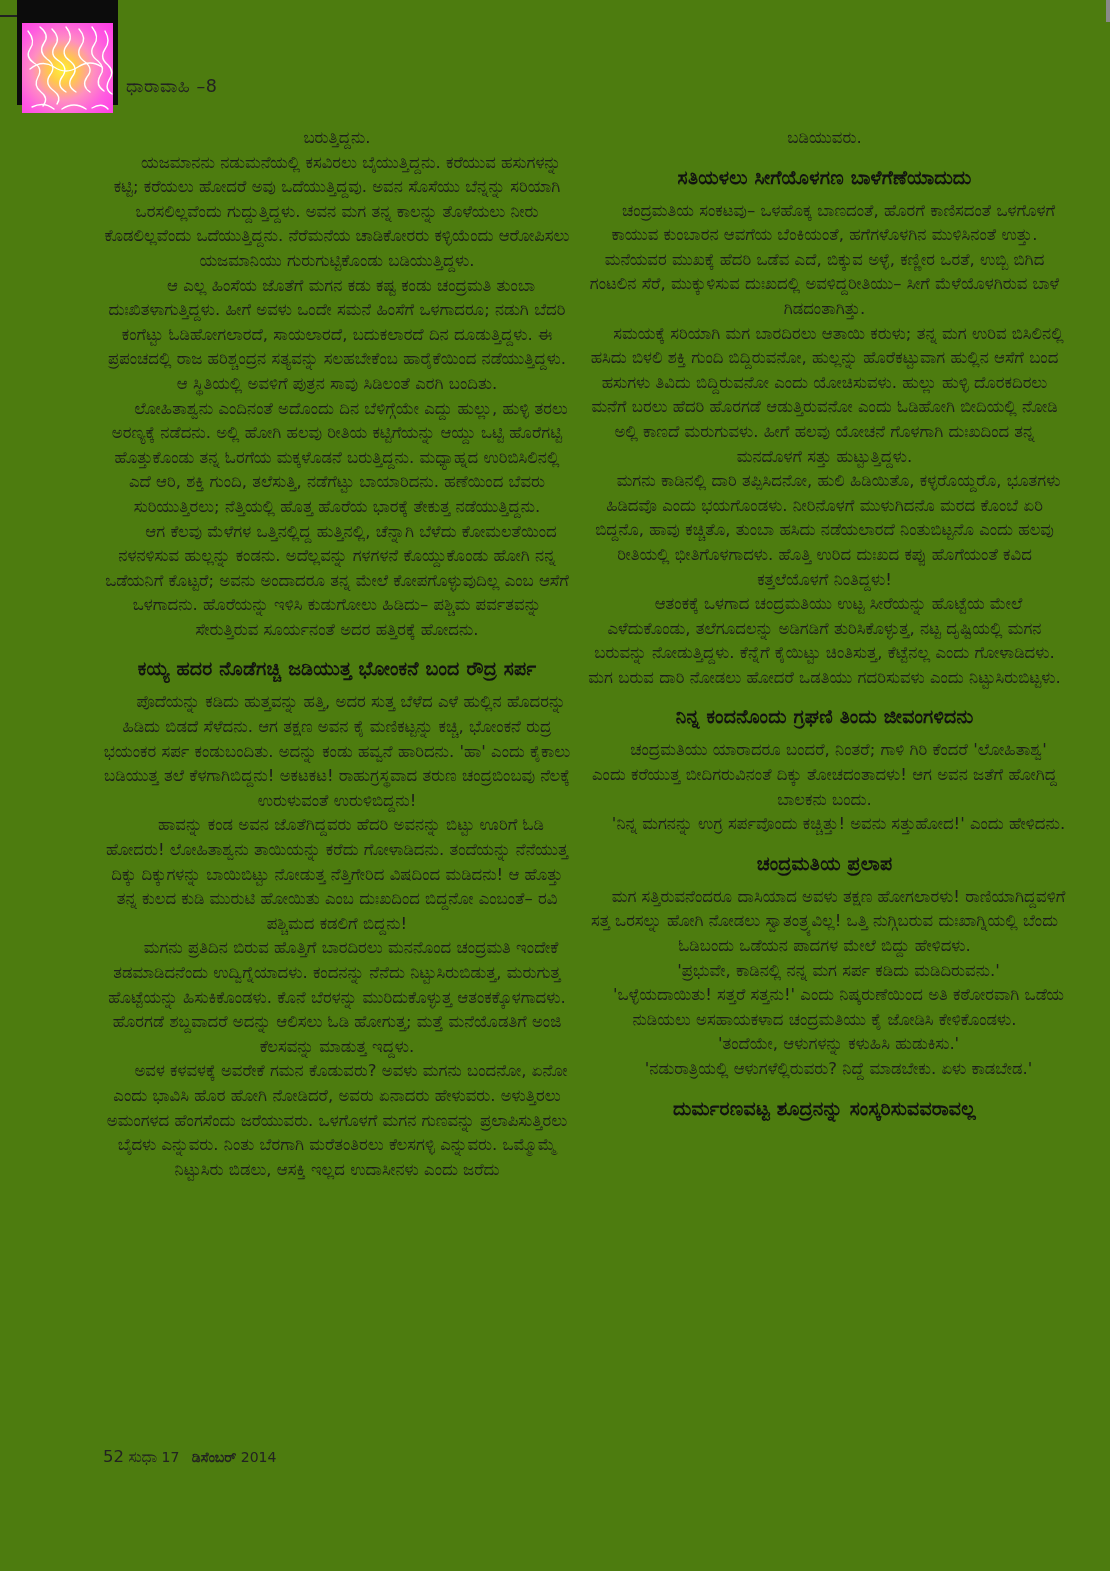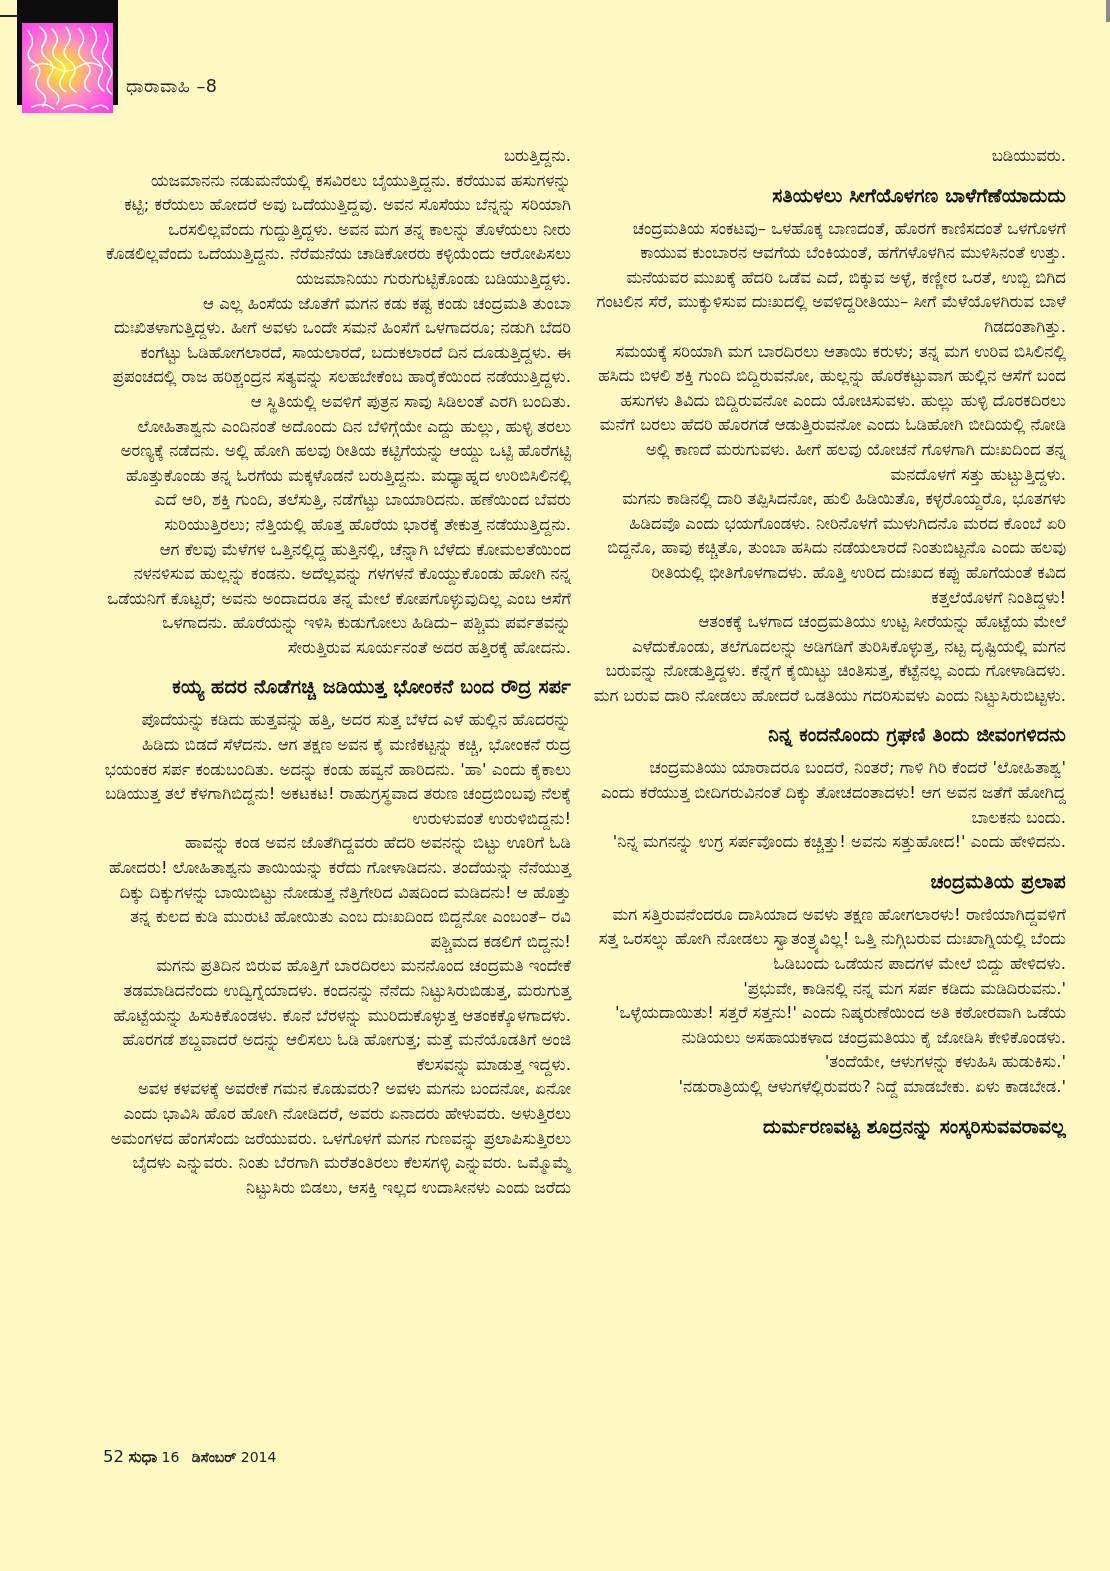--- a/index.html
+++ b/index.html
@@ -1,19 +1,19 @@
 <!DOCTYPE html>
 <html lang="kn"><head>
 <meta charset="utf-8">
 <style>
   html,body{margin:0;padding:0;background:#ffffff;}
   .page{
     position:relative;
     width:1110px;height:1571px;
-    background:#fef9c3;
+    background:#4d7c0f;
     font-family:"DejaVu Sans","Liberation Sans",sans-serif;
     color:#1c1c1c;
     overflow:hidden;
   }
   
   .rule-left{position:absolute;left:0;top:15px;width:18px;height:2px;background:#222;}
   .edge-sliver{position:absolute;right:0;top:0;width:4px;height:22px;background:#8a8a8a;}
   .logo{position:absolute;left:17px;top:0;width:101px;height:105px;background:#0c0c0c;}
   .logo-art{
     position:absolute;left:5px;top:23px;width:91px;height:90px;
@@ -22,37 +22,37 @@
   .logo-art svg{display:block;width:100%;height:100%;}
   .series-title{
     position:absolute;left:126px;top:76px;
     font-size:17.5px;font-weight:500;letter-spacing:.5px;color:#222;
   }
   
   .content{
     position:absolute;left:103px;top:126px;width:963px;
     display:flex;gap:12px;
   }
-  .col{font-size:16.5px;line-height:24.6px;text-align:right;margin-top:18px;}
+  .col{font-size:16.5px;line-height:24.6px;text-align:center;}
   .col-left{width:468px;flex:none;}
   .col-right{width:483px;flex:none;}
   .col p{margin:0;}
   .col p.paragraph{text-indent:1.7em;}
   .col p.continuation{text-indent:0;}
   .col h2{
     font-size:19px;line-height:26px;font-weight:bold;color:#111;
     margin:13px 0 9px 0;letter-spacing:.2px;
   }
   
   .footer{
     position:absolute;left:103px;top:1447px;
     font-size:14px;color:#222;
   }
   .footer .pageno{font-size:16.5px;font-weight:normal;}
-  .footer .mag{font-size:15.5px;font-weight:bold;}
+  .footer .mag{font-size:15.5px;font-weight:normal;}
   .footer .month{font-weight:bold;margin-left:8px;}
 </style>
 </head>
 <body>
 
 <div class="page">
 
   <div class="rule-left"></div>
   <div class="edge-sliver"></div>
 
@@ -105,18 +105,18 @@
         <p class="paragraph">'ಒಳ್ಳೆಯದಾಯಿತು! ಸತ್ತರೆ ಸತ್ತನು!' ಎಂದು ನಿಷ್ಕರುಣೆಯಿಂದ ಅತಿ ಕಠೋರವಾಗಿ ಒಡೆಯ ನುಡಿಯಲು ಅಸಹಾಯಕಳಾದ ಚಂದ್ರಮತಿಯು ಕೈ ಜೋಡಿಸಿ ಕೇಳಿಕೊಂಡಳು.</p>
         <p class="paragraph">'ತಂದೆಯೇ, ಆಳುಗಳನ್ನು ಕಳುಹಿಸಿ ಹುಡುಕಿಸು.'</p>
         <p class="paragraph">'ನಡುರಾತ್ರಿಯಲ್ಲಿ ಆಳುಗಳೆಲ್ಲಿರುವರು? ನಿದ್ದೆ ಮಾಡಬೇಕು. ಏಳು ಕಾಡಬೇಡ.'</p>
         <h2 class="heading">ದುರ್ಮರಣವಟ್ಟ ಶೂದ್ರನನ್ನು ಸಂಸ್ಕರಿಸುವವರಾವಲ್ಲ</h2>
       </section>
   </main>
 
   <div class="footer">
     <span class="pageno">52</span>
     <span class="mag">ಸುಧಾ</span>
-    <span class="day">16</span>
+    <span class="day">17</span>
     <span class="month">ಡಿಸೆಂಬರ್</span>
     <span class="year">2014</span>
   </div>
 
 </div>
 
 </body></html>

